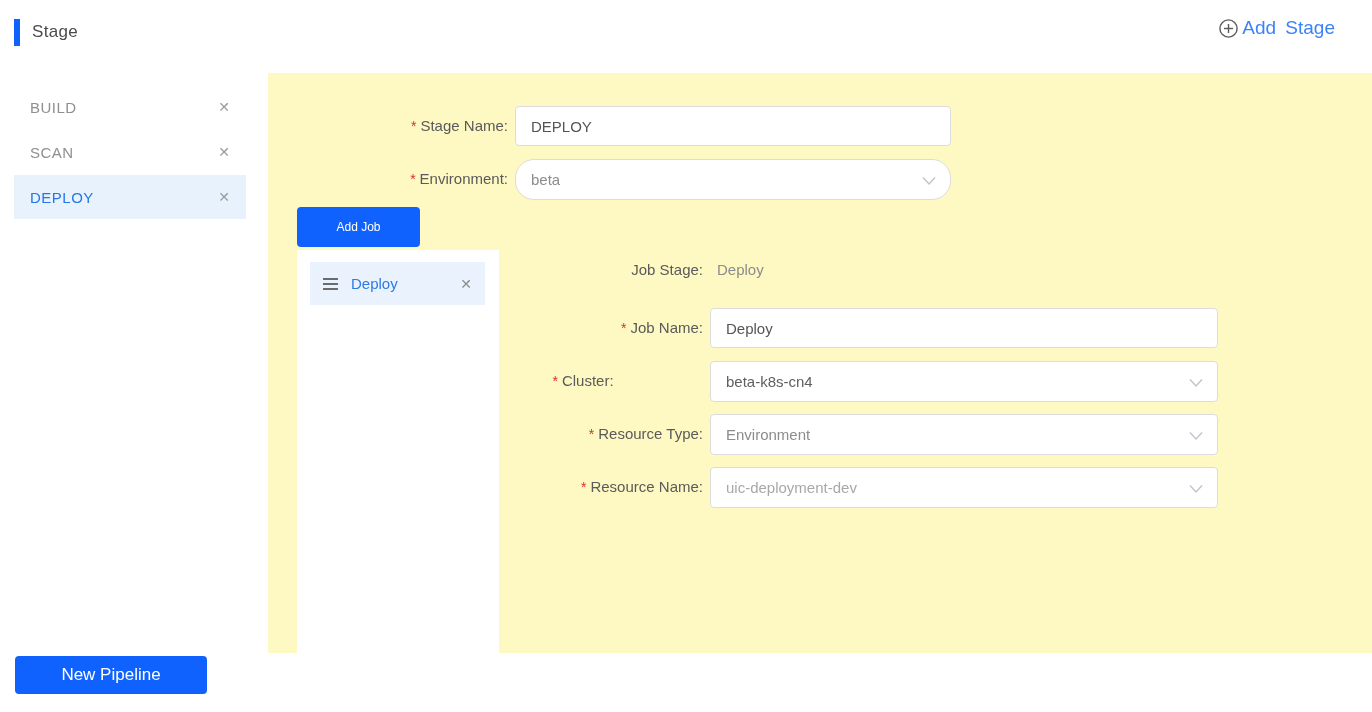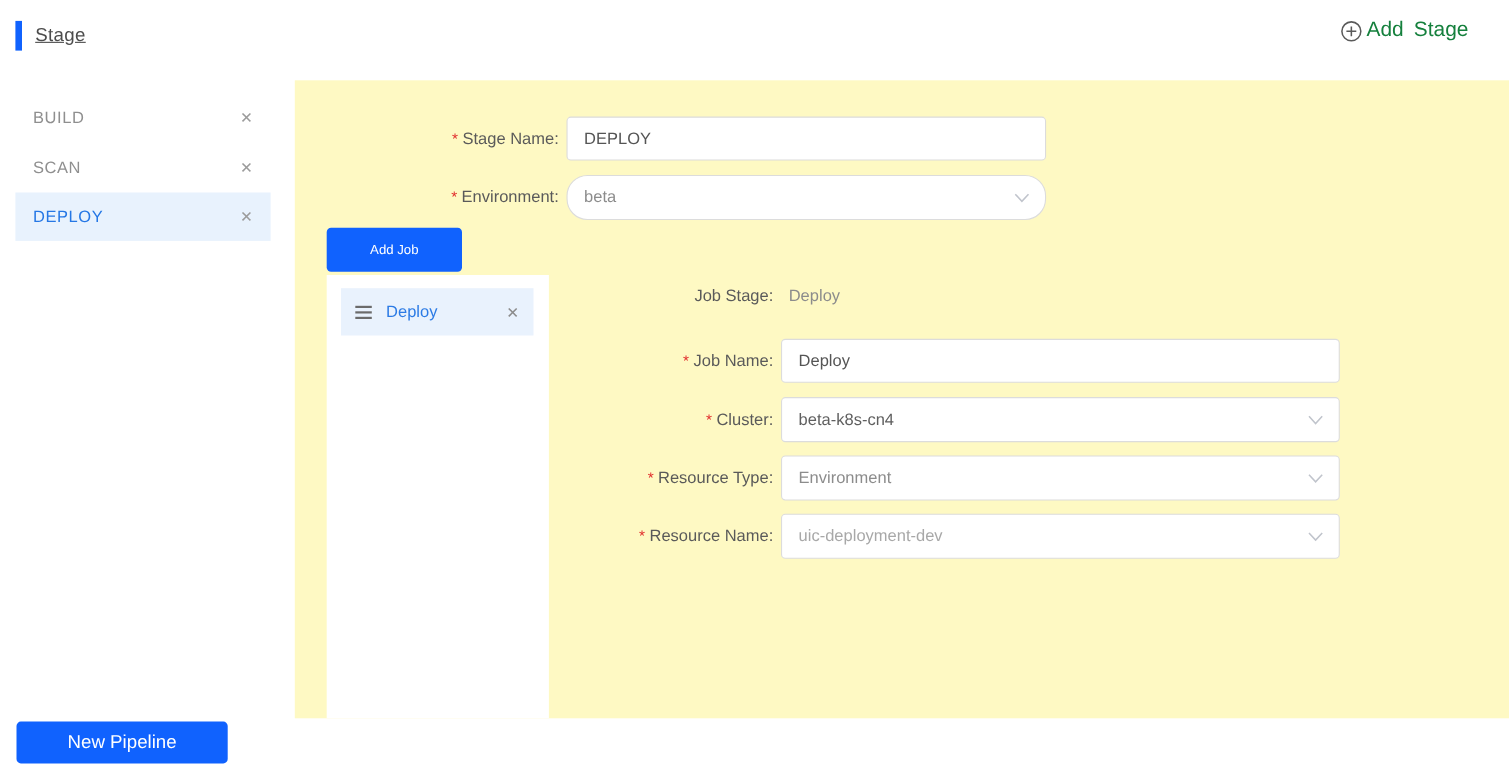--- a/index.html
+++ b/index.html
@@ -7,23 +7,23 @@
   body {
     position: relative;
     background: #ffffff;
     font-family: "Liberation Sans", "DejaVu Sans", sans-serif;
     overflow: hidden;
     color: #555;
   }
 
   
   .accent-bar { position:absolute; left:14px; top:19px; width:6px; height:27px; background:#1062fe; }
-  .page-title { position:absolute; left:32px; top:22px; font-size:17px; color:#4c4c4c; letter-spacing:0.3px;text-decoration:underline; }
+  .page-title { position:absolute; left:32px; top:22px; font-size:17px; color:#4c4c4c; letter-spacing:0.3px; }
   .add-stage  { position:absolute; top:17px; right:37px; display:flex; align-items:center; gap:3px;
-                font-size:19px; color:#15803d; cursor:pointer; background:none; border:none;
+                font-size:19px; color:#3b82f6; cursor:pointer; background:none; border:none;
                 font-family:inherit; }
   .add-stage svg { display:block; }
   .add-stage .lbl { word-spacing:4px; }
 
   
   .sidebar-item { position:absolute; left:14px; width:232px; height:44px;
                   display:flex; align-items:center; justify-content:space-between;
                   padding:0 16px 0 16px; cursor:pointer; }
   .sidebar-item .lbl { font-size:15px; color:#8f8f8f; letter-spacing:0.5px; }
   .sidebar-item.selected { background:#e8f2fd; }
@@ -135,21 +135,21 @@
   <div class="form-label" style="left:195px; top:177px; width:240px; height:40px;">
     <span>Job Stage</span><span>:</span>
   </div>
   <div class="job-type-value" style="left:449px; top:177px; height:40px; line-height:40px;">Deploy</div>
 
   <div class="form-label" style="left:195px; top:235px; width:240px;">
     <span class="req">*</span><span>Job Name</span><span>:</span>
   </div>
   <input class="text-input val-dark" style="left: 442px; top: 235px; width: 508px;" value="Deploy">
 
-  <div class="form-label" style="left:195px; top:288px; width:240px;">
+  <div class="form-label" style="left:195px; top:288px; width:240px;text-align:center;">
     <span class="req">*</span><span>Cluster</span><span>:</span>
   </div>
   <div class="select-box" style="left:442px; top:288px; width:508px;">
     <span class="val-mid">beta-k8s-cn4</span>
     <span class="chev">
       <svg width="14" height="9" viewBox="0 0 14 9">
           <polyline points="1,1 7,7.5 13,1" fill="none" stroke="#c0c4cc" stroke-width="1.4"></polyline>
         </svg>
     </span>
   </div>

